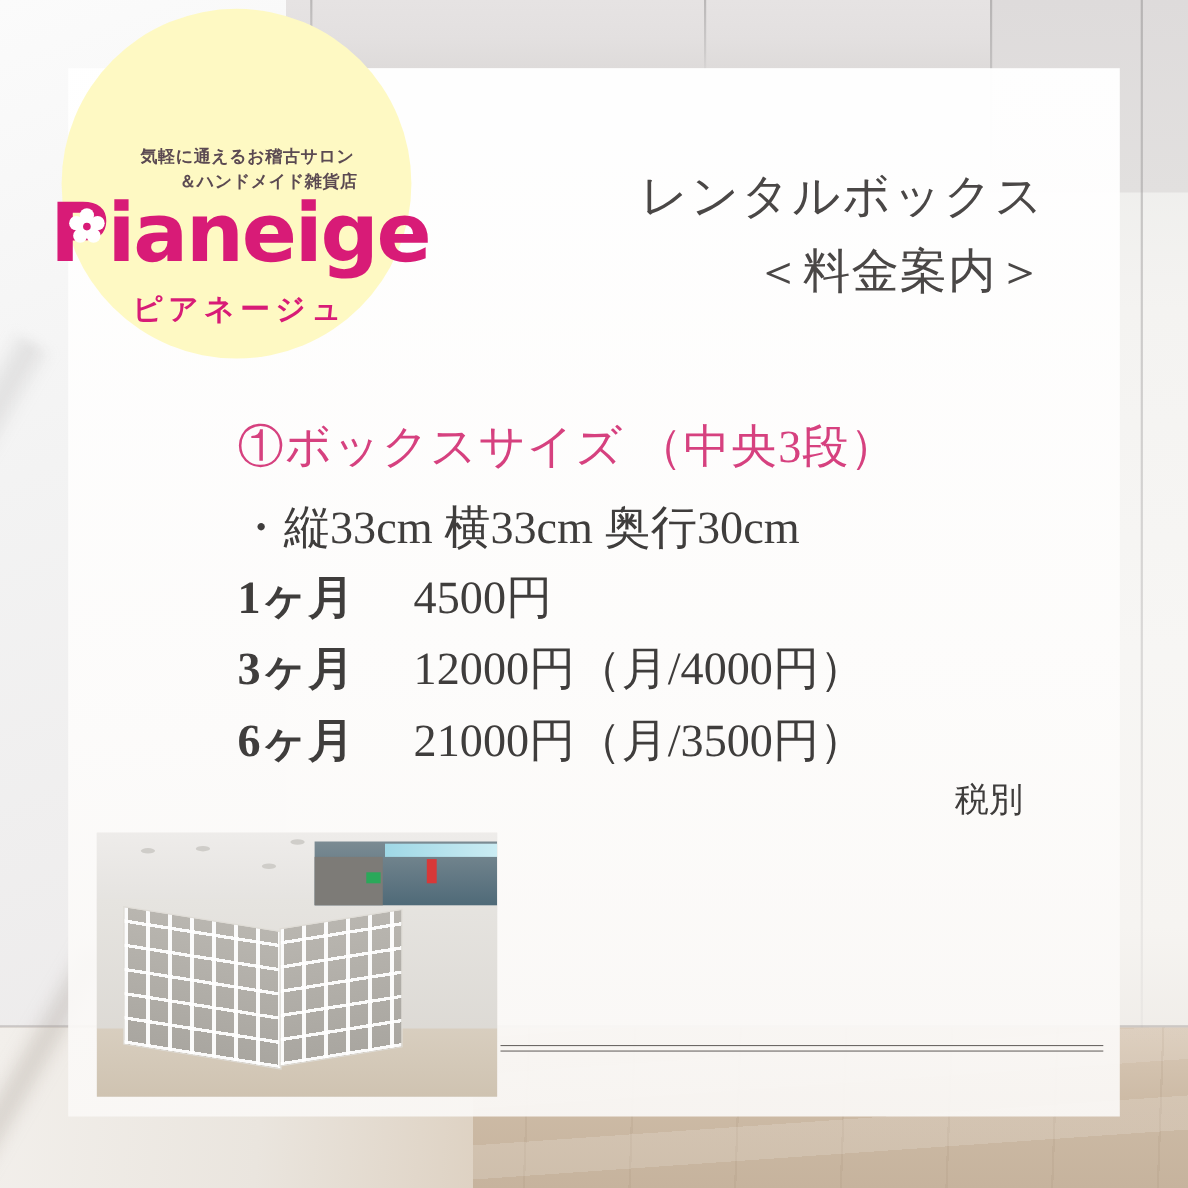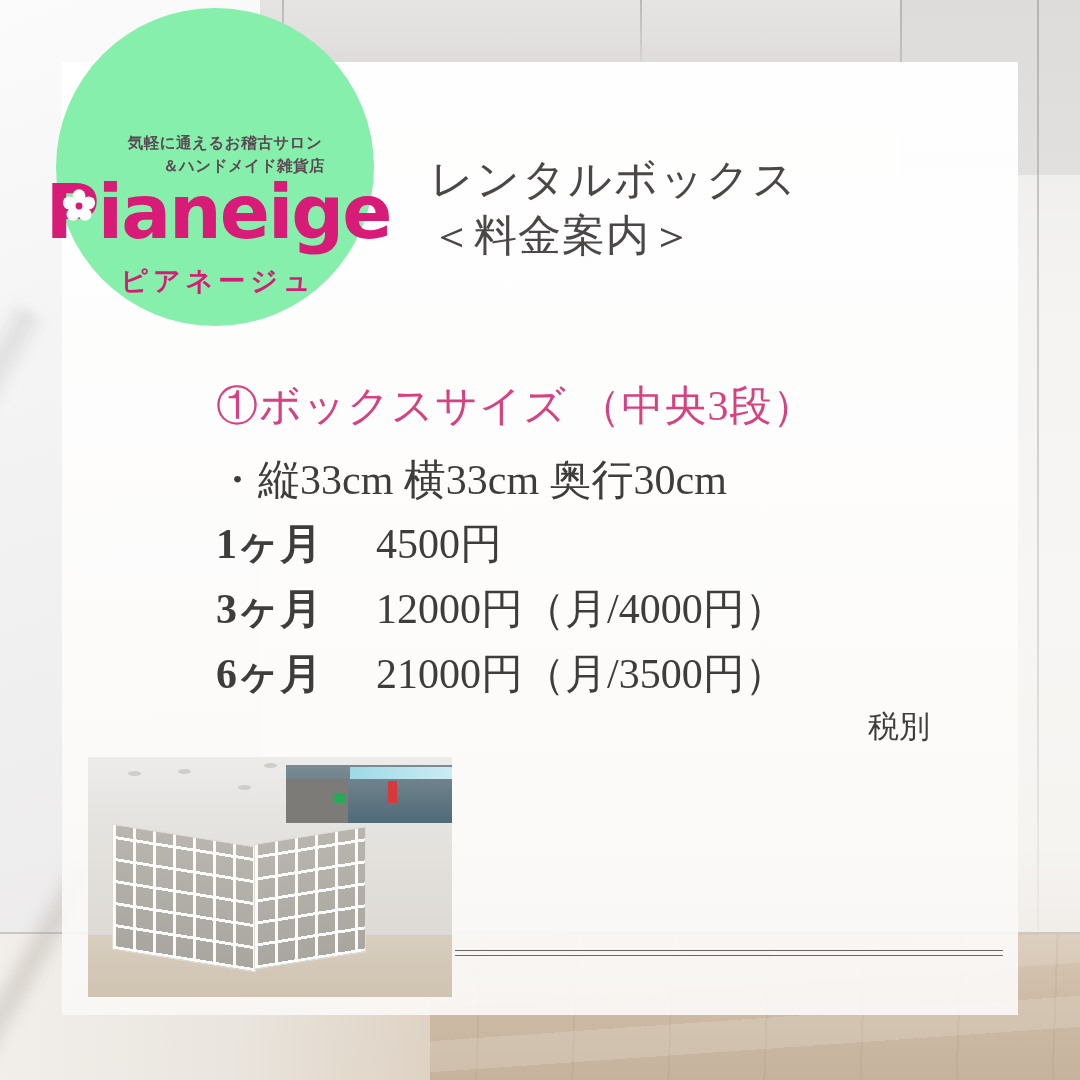--- a/index.html
+++ b/index.html
@@ -103,21 +103,21 @@
     background: linear-gradient(180deg, rgba(255,255,255,0.97), rgba(253,252,251,0.95) 60%, rgba(250,248,246,0.93));
     box-shadow: 0 0 0 0 rgba(0,0,0,0);
   }
 
   
   .logo-badge {
     position: absolute;
     left: 56px; top: 8px;
     width: 318px; height: 318px;
     border-radius: 50%;
-    background: #86efac;
+    background: #fef9c3;
     display: flex;
     flex-direction: column;
     align-items: center;
     justify-content: center;
   }
   .logo-tagline {
     font-family: "Liberation Sans", "DejaVu Sans", sans-serif;
     font-weight: 700;
     color: #5b4a52;
     font-size: 15.5px;
@@ -156,28 +156,28 @@
     letter-spacing: 5px;
     margin-top: 14px;
     margin-left: 6px;
   }
 
   
   .title-block {
     position: absolute;
     left: 430px; top: 152px;
     width: 520px;
-    text-align: left;
+    text-align: right;
     color: #4a4746;
     font-size: 43px;
     line-height: 1.30;
     letter-spacing: 2px;
     font-family: "Liberation Serif", "DejaVu Serif", serif;
   }
-  .title-line2 { letter-spacing: 1px; }
+  .title-line2 { letter-spacing: 1px; margin-top: 12px; }
 
   
   .section-heading {
     position: absolute;
     left: 216px; top: 378px;
     color: #d6417f;
     font-size: 42px;
     letter-spacing: 1px;
     white-space: nowrap;
   }

